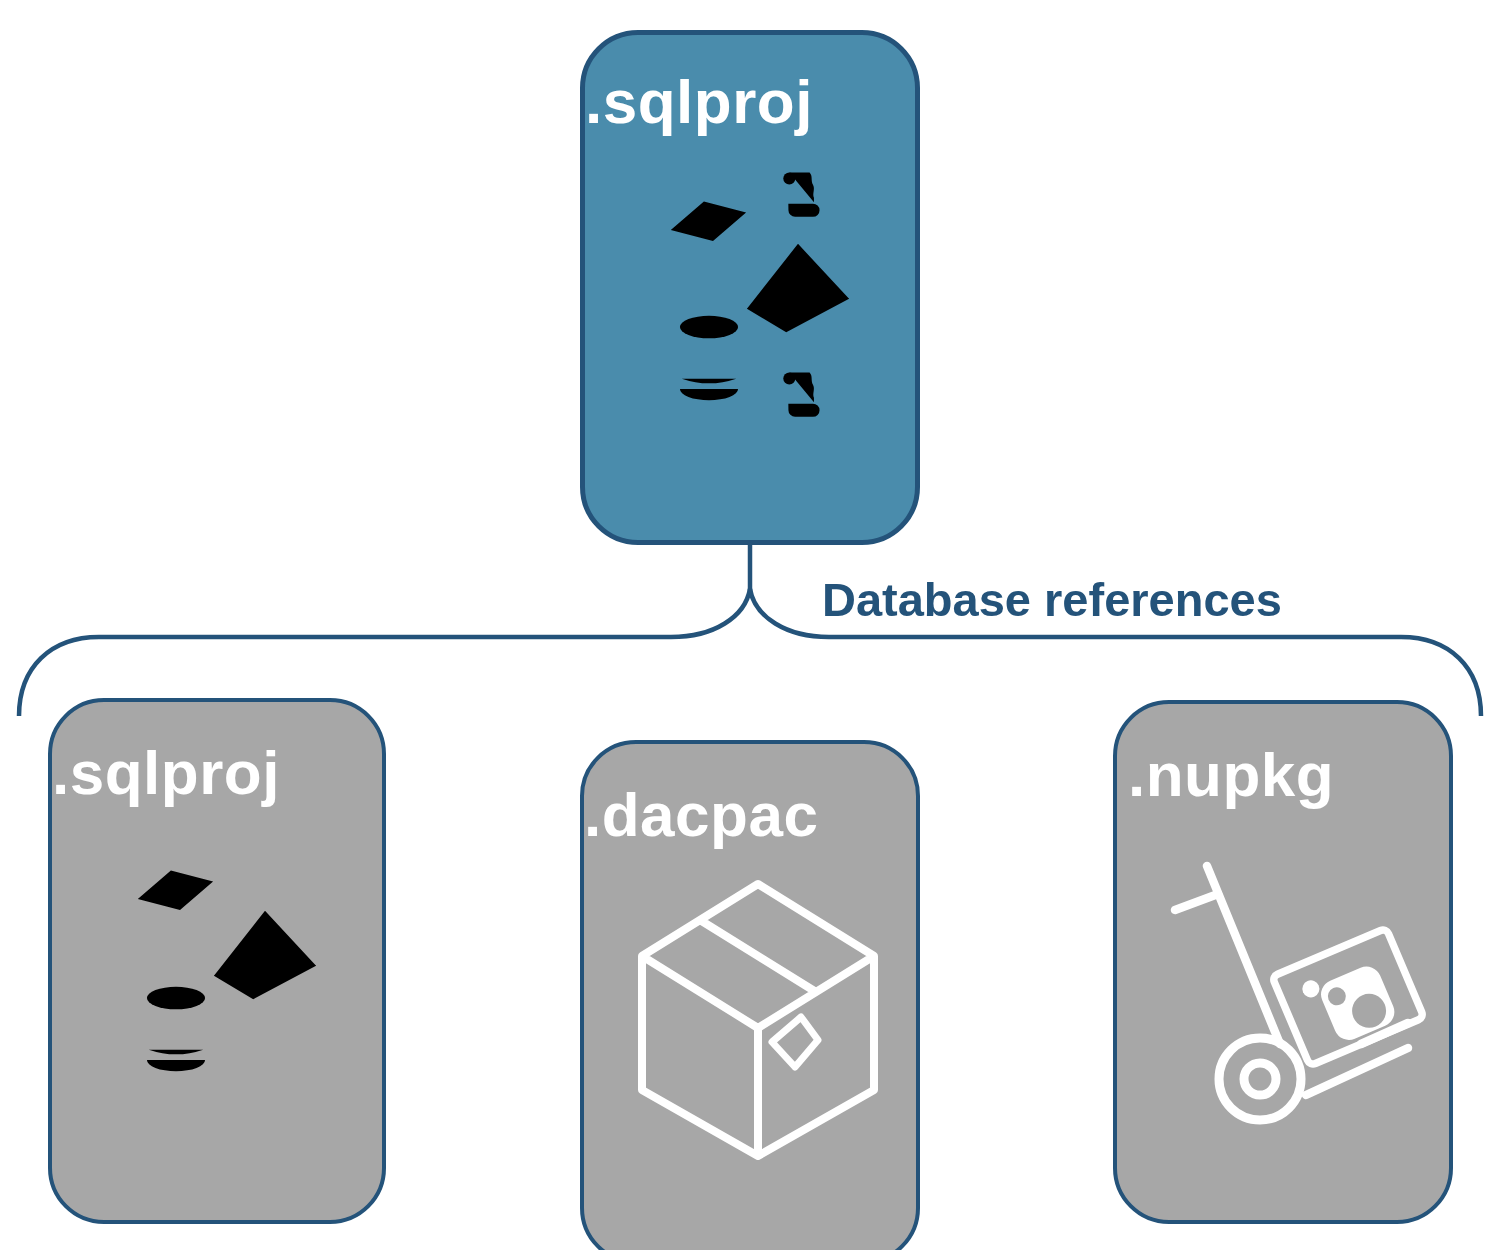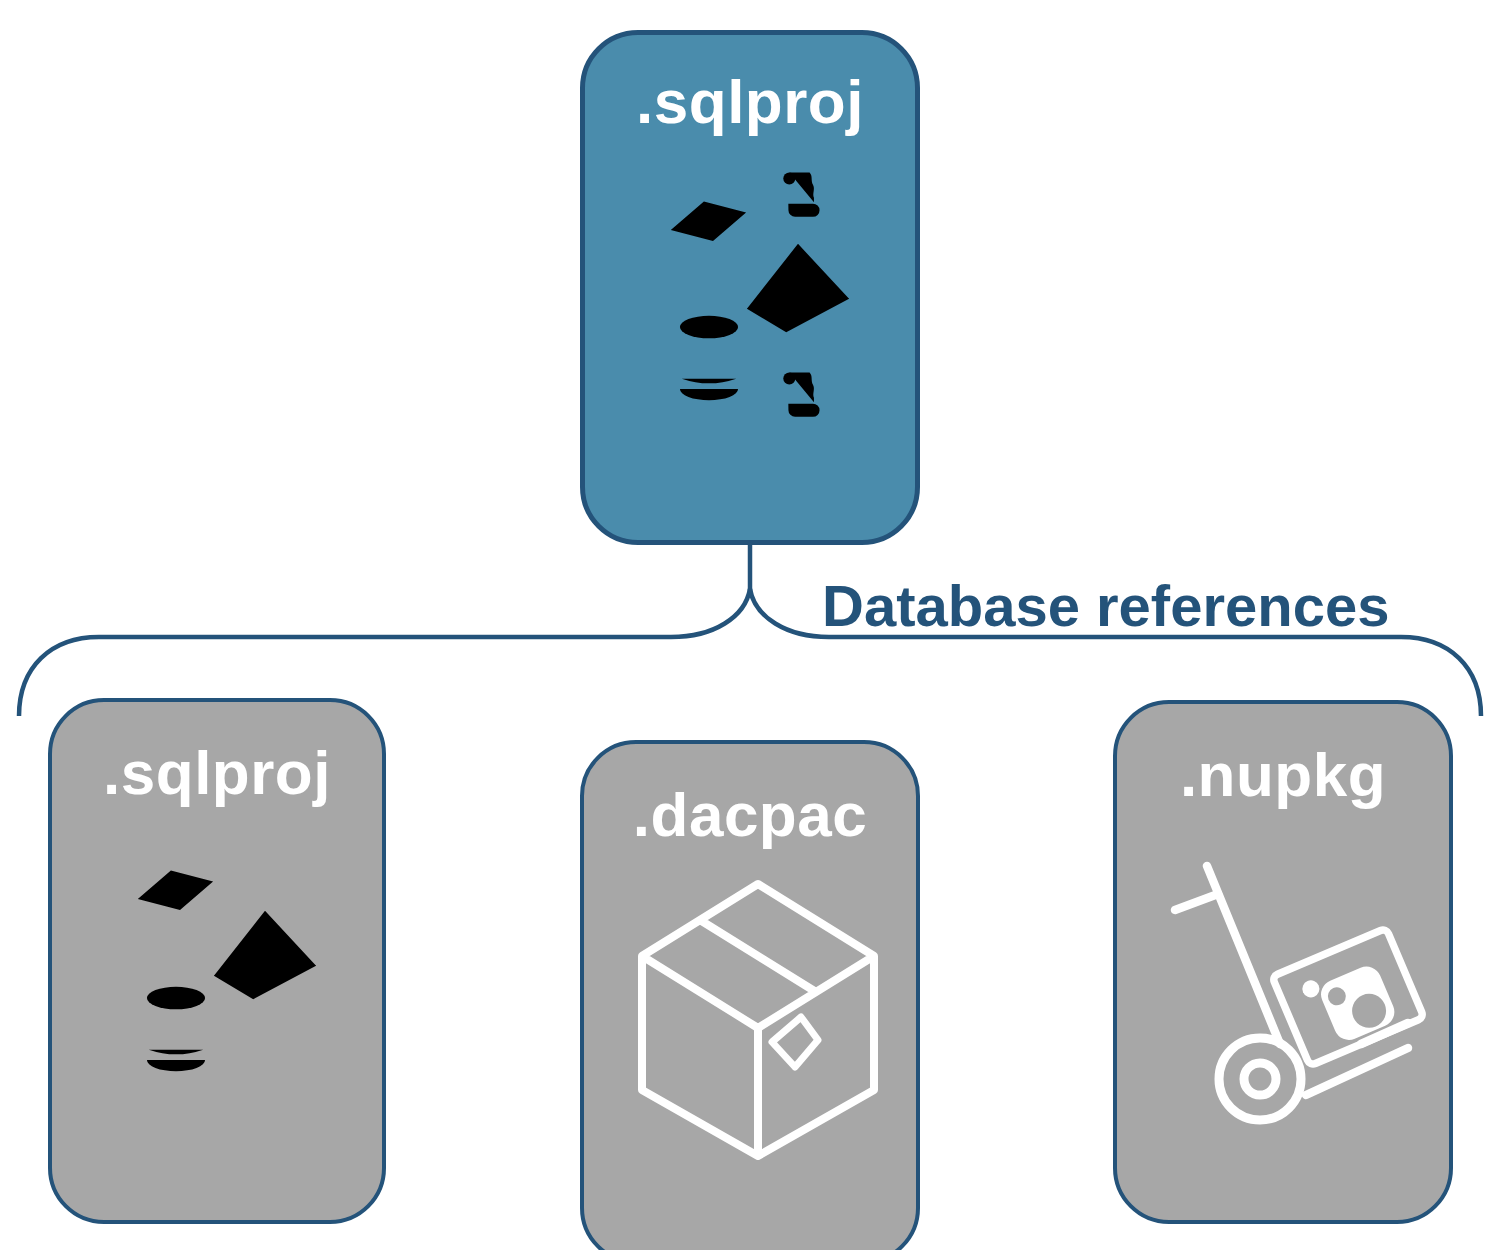--- a/index.html
+++ b/index.html
@@ -26,43 +26,42 @@
     border:5px solid var(--navy);
     border-radius:58px;
   }
   .card-gray{
     background:var(--gray);
     border:4px solid var(--navy);
     border-radius:56px;
   }
   .card-child1{left:48px;top:698px;width:338px;height:526px;}
   .card-child2{left:580px;top:700px;width:340px;height:524px;margin-top:40px;}
-  .card-child3{left:1113px;top:700px;width:340px;height:524px;}
+  .card-child3{left:1113px;top:700px;width:340px;height:524px;padding-left:11px;}
   .card-title{
     margin-top:34px;
-    text-align:center;
     font-size:62px;
     font-weight:700;
     color:#fff;
     letter-spacing:0.5px;
     line-height:1.05;
   }
   .card-gray .card-title{margin-top:38px;}
   .connector-svg{
     position:absolute;left:0;top:538px;width:1500px;height:200px;
   }
   .connector-svg path{
     stroke:var(--navy);
     stroke-width:4.5;
     fill:none;
   }
   .connector-label{
     position:absolute;
     left:822px;top:572px;
-    font-size:58px;
+    font-size:47px;
     font-weight:700;
     color:var(--navy);
     white-space:nowrap;
   }
   
   .ic{position:absolute;color:var(--icon);overflow:visible;}
   
   .tc-scroll1{left:184px;top:130px;width:58px;height:58px;}
   .tc-cube{left:82px;top:158px;width:92px;height:96px;transform:rotate(-13deg);}
   .tc-pyr{left:158px;top:204px;width:110px;height:100px;}

